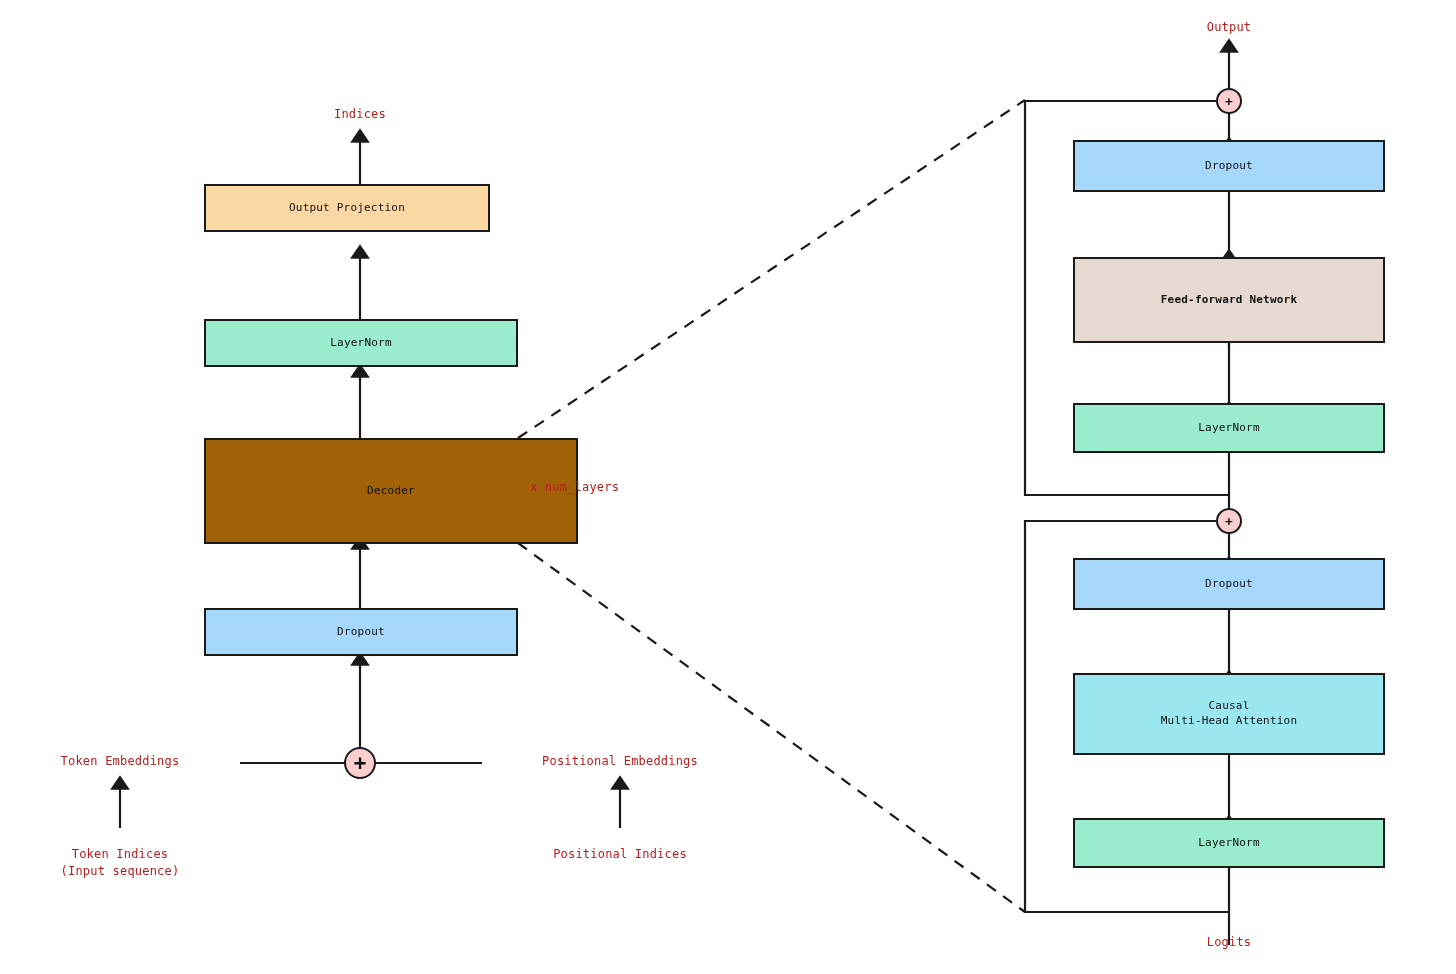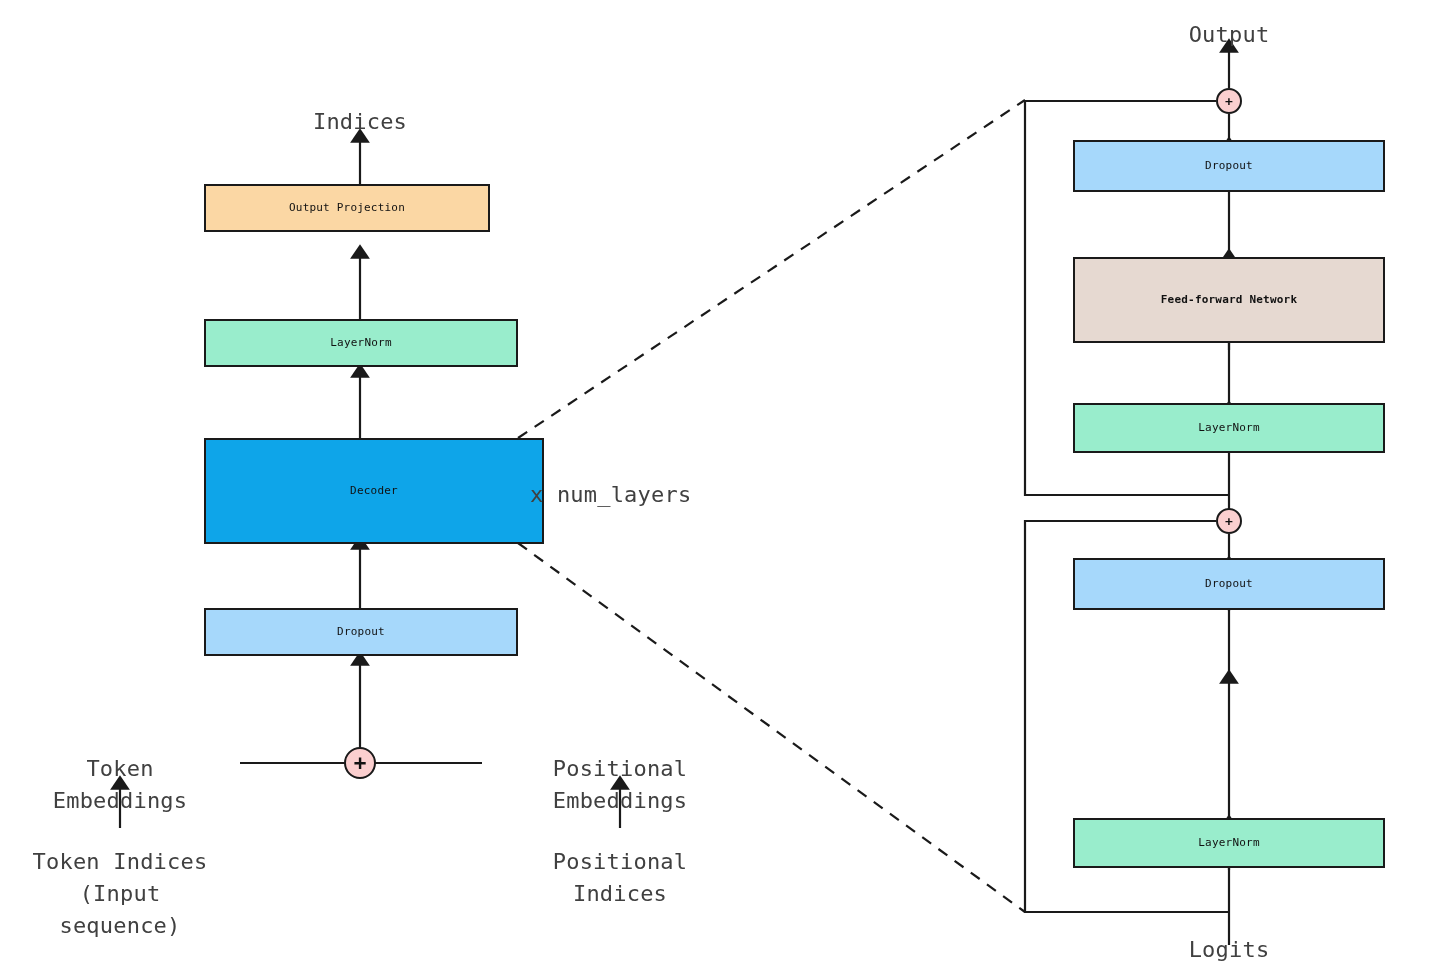--- a/index.html
+++ b/index.html
@@ -33,22 +33,22 @@
     text-align: center;
     color: #111111;
     font-size: 11px;
     line-height: 1.35;
     letter-spacing: 0.2px;
     white-space: pre-line;
     font-family: "DejaVu Sans Mono", "Liberation Mono", monospace;
   }
   .free-label {
     position: absolute;
-    color: #404040;
-    font-size: 22px;
+    color: #b91c1c;
+    font-size: 12px;
     line-height: 1.45;
     text-align: center;
     white-space: pre-line;
     letter-spacing: 0.2px;
     font-family: "DejaVu Sans Mono", "Liberation Mono", monospace;
   }
   .free-label.left-align {
     text-align: left;
   }
   .plus-node {
@@ -111,21 +111,21 @@
       <path d="M 1216 521 L 1025 521 L 1025 912 L 1229 912"></path>
     </g>
   </svg>
 
   <div class="free-label" style="left:260px; top:106px; width:200px;">Indices</div>
 
   <div class="node-box" style="left:204px; top:184px; width:286px; height:48px; background:#fbd7a4;">Output Projection</div>
 
   <div class="node-box" style="left:204px; top:319px; width:314px; height:48px; background:#99edcc;">LayerNorm</div>
 
-  <div class="node-box" style="left:204px; top:438px; width:340px; height:106px; background:#0ea5e9;">Decoder</div>
+  <div class="node-box" style="left:204px; top:438px; width:374px; height:106px; background:#a16207;">Decoder</div>
 
   <div class="free-label left-align" style="left:530px; top:479px; width:180px;">x num_layers</div>
 
   <div class="node-box" style="left:204px; top:608px; width:314px; height:48px; background:#a6d8fb;">Dropout</div>
 
   <div class="plus-node plus-big" style="left:344px; top:747px; width:32px; height:32px;">+</div>
 
   <div class="free-label" style="left:20px; top:753px; width:200px;">Token Embeddings</div>
 
   <div class="free-label" style="left:500px; top:753px; width:240px;">Positional Embeddings</div>
@@ -142,18 +142,20 @@
   <div class="node-box" style="left:1073px; top:140px; width:312px; height:52px; background:#a6d8fb;">Dropout</div>
 
   <div class="node-box" style="left:1073px; top:257px; width:312px; height:86px; background:#e6d9d1;font-weight:bold;">Feed-forward Network</div>
 
   <div class="node-box" style="left:1073px; top:403px; width:312px; height:50px; background:#99edcc;">LayerNorm</div>
 
   <div class="plus-node plus-small" style="left:1216px; top:508px; width:26px; height:26px;">+</div>
 
   <div class="node-box" style="left:1073px; top:558px; width:312px; height:52px; background:#a6d8fb;">Dropout</div>
 
+  <div class="node-box" style="left:1073px; top:673px; width:312px; height:82px; background:#9be7f0;">Causal
+Multi-Head Attention</div>
 
   <div class="node-box" style="left:1073px; top:818px; width:312px; height:50px; background:#99edcc;">LayerNorm</div>
 
   <div class="free-label" style="left:1129px; top:934px; width:200px;">Logits</div>
 
 </div>
 
 </body></html>

